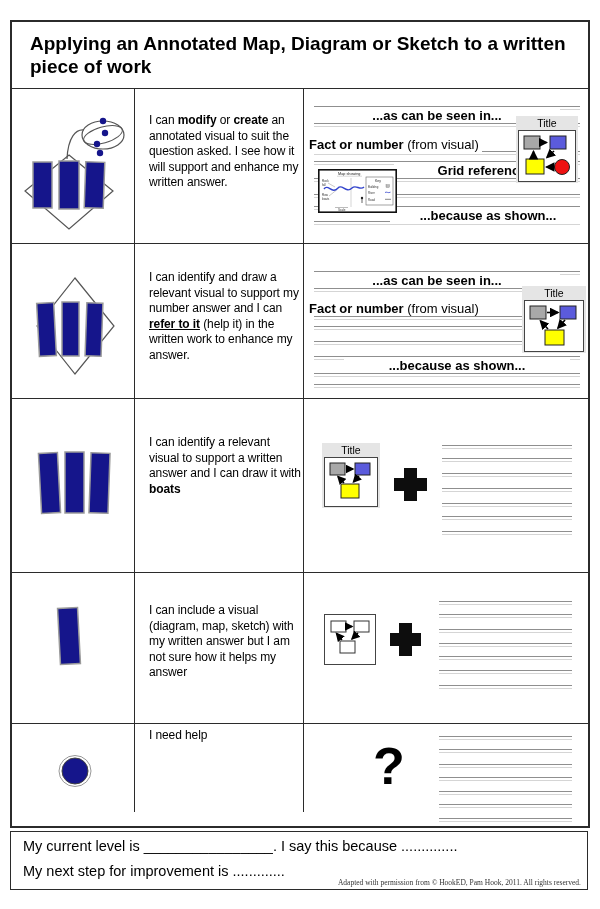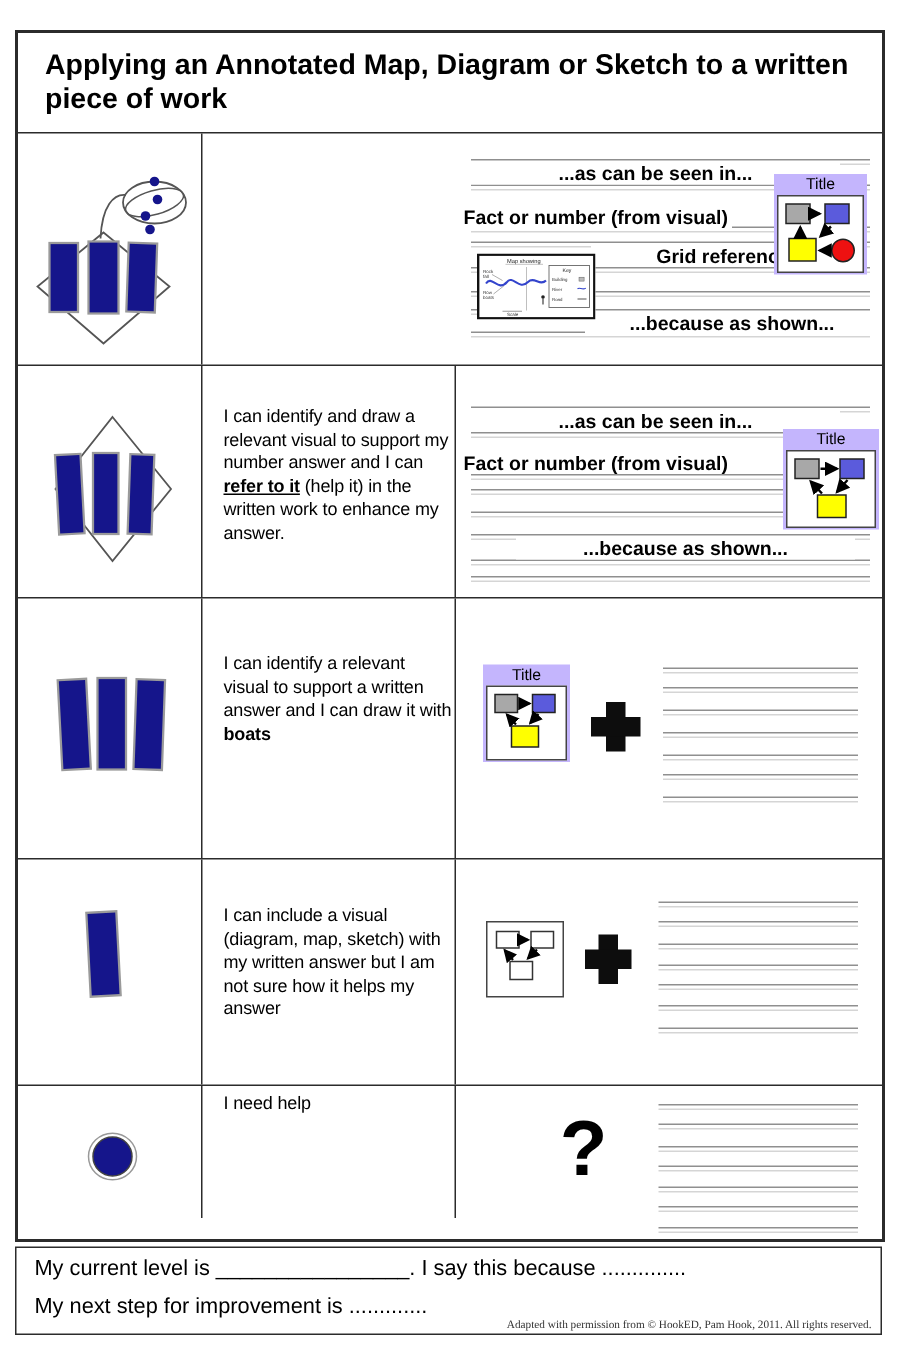--- a/index.html
+++ b/index.html
@@ -8,23 +8,23 @@
   .tbl{position:absolute;left:10px;top:20px;width:576px;height:804px;border:2px solid #2b2b2b;background:#fff;}
   .title-row{position:absolute;top:0;left:0;right:0;height:66px;display:flex;align-items:center;justify-content:center;}
   .title-row h1{margin:0;width:540px;text-align:left;font-size:19px;line-height:23px;font-weight:bold;}
   .trow{position:absolute;left:0;width:100%;border-top:1.5px solid #2b2b2b;box-sizing:border-box;}
   .c1{position:absolute;left:0;top:0;bottom:0;width:123px;border-right:1.5px solid #2b2b2b;box-sizing:border-box;}
   .c2{position:absolute;left:123px;top:0;bottom:0;width:169px;border-right:1.5px solid #2b2b2b;box-sizing:border-box;}
   .c3{position:absolute;left:292px;top:0;bottom:0;right:0;}
   .desc{margin:0;font-size:12px;line-height:15.5px;width:152px;letter-spacing:-0.1px;padding-left:14px;}
   .rule{position:absolute;height:2px;border-top:1px solid #8f8f8f;border-bottom:1px solid #d5d5d5;}
   .annot{position:absolute;background:#fff;font-size:13px;font-weight:bold;padding:0 3px;white-space:nowrap;}
-  .annot .nb{font-weight:bold;text-align:center;}
+  .annot .nb{font-weight:normal;text-align:center;}
   .center{text-align:center;}
-  .diag{position:absolute;background:#c4b5fd;padding:1px 2px;}
+  .diag{position:absolute;background:#e5e5e5;padding:1px 2px;}
   .diag .dtitle{font-size:10.5px;line-height:12px;text-align:center;margin:0 0 1px 0;}
   .diag svg{display:block;border:1.5px solid #444;background:#fff;}
   .sketchbox svg{display:block;border:1.5px solid #444;background:#fff;}
   .plus{position:absolute;}
   .plus .pv{position:absolute;background:#0d0d0d;}
   .plus .ph{position:absolute;background:#0d0d0d;}
   .qmark{position:absolute;font-size:52px;font-weight:bold;line-height:56px;width:50px;text-align:center;}
   .mapwrap{position:absolute;background:#fff;}
   .bottom{position:absolute;left:10px;top:831px;width:576px;height:57px;border:1.5px solid #2b2b2b;background:#fff;box-sizing:content-box;}
   .bline{position:absolute;left:12px;font-size:14.5px;white-space:nowrap;}
@@ -48,20 +48,23 @@
           <ellipse cx="91" cy="46" rx="21" ry="14" fill="none" stroke="#555" stroke-width="1.2"></ellipse>
           <ellipse cx="91" cy="46" rx="20" ry="8" fill="none" stroke="#555" stroke-width="1" transform="rotate(-16 91 46)"></ellipse>
           <rect x="21" y="73" width="19" height="46" fill="#15158B" stroke="#9a9a9a" stroke-width="1.5"></rect>
           <rect x="47" y="72" width="20" height="48" fill="#15158B" stroke="#9a9a9a" stroke-width="1.5"></rect>
           <rect x="73" y="73" width="19" height="46" fill="#15158B" stroke="#9a9a9a" stroke-width="1.5" transform="rotate(2 82 96)"></rect>
           <circle cx="91" cy="32" r="3.2" fill="#15158B"></circle>
           <circle cx="93" cy="44" r="3.2" fill="#15158B"></circle>
           <circle cx="85" cy="55" r="3.2" fill="#15158B"></circle>
           <circle cx="88" cy="64" r="3.2" fill="#15158B"></circle>
         </svg>
+      </div>
+      <div class="c2" style="padding-top:24px;">
+        <p class="desc"><span>I can </span><span style="font-weight: bold;">modify</span><span> or </span><span style="font-weight: bold;">create</span><span> an annotated visual to suit the question asked. I see how it will support and enhance my written answer.</span></p>
       </div>
       <div class="c3">
         <div class="rule" style="top:17px;left:10px;right:8px;"></div>
         <div class="rule" style="top:34px;left:10px;right:8px;"></div>
         <div class="rule" style="top:62px;left:10px;right:8px;"></div>
         <div class="rule" style="top:72px;left:10px;right:8px;"></div>
         <div class="rule" style="top:89px;left:10px;right:8px;"></div>
         <div class="rule" style="top:105px;left:10px;right:8px;"></div>
         <div class="rule" style="top:117px;left:10px;right:8px;"></div>
         <div class="rule" style="top:132px;left:10px;right:8px;"></div>

